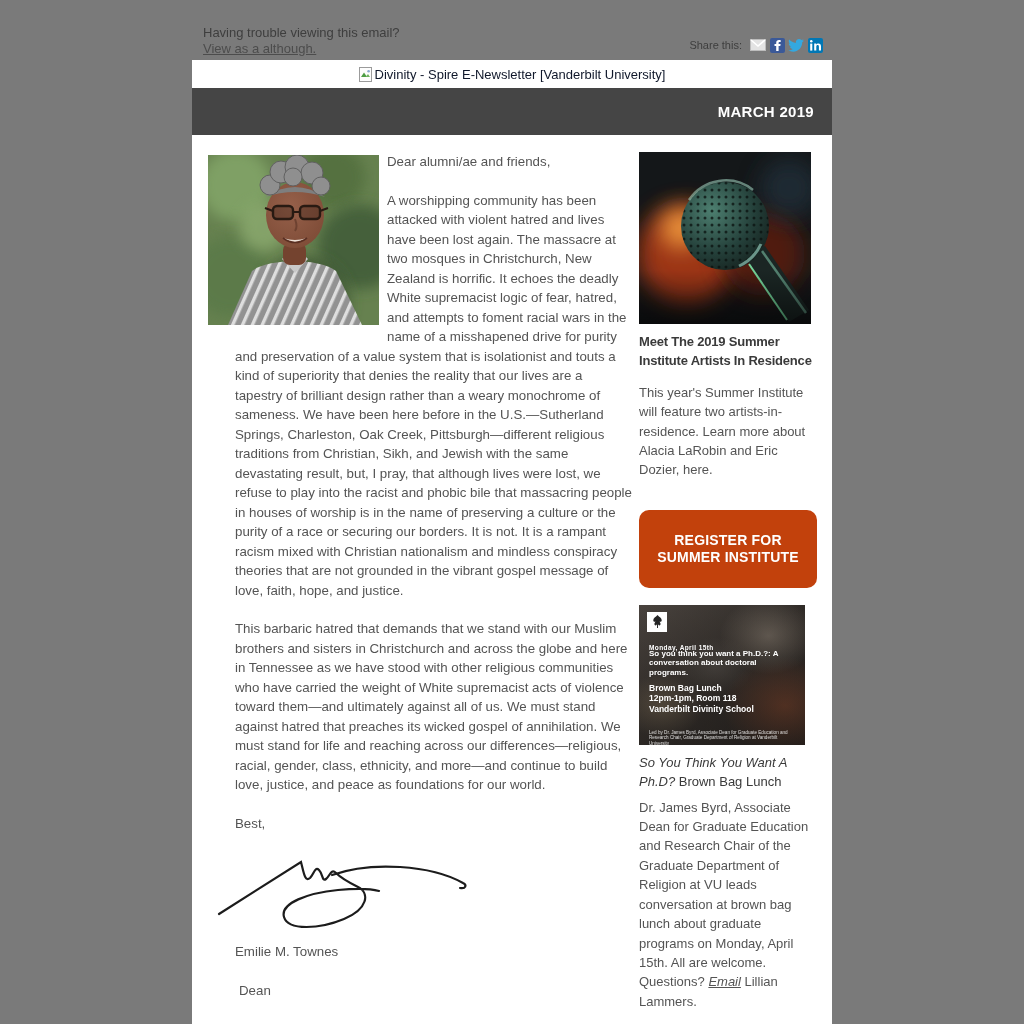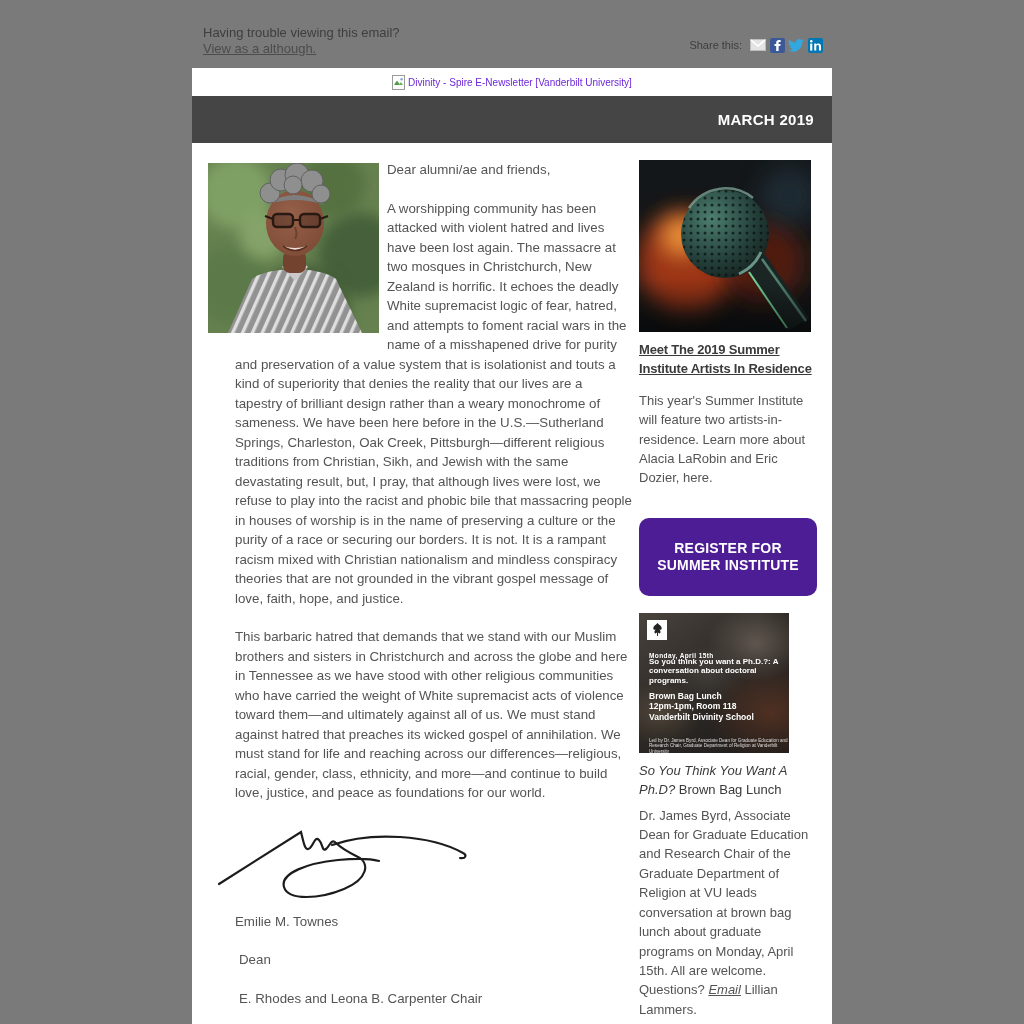--- a/index.html
+++ b/index.html
@@ -5,31 +5,31 @@
   html,body{margin:0;padding:0;}
   body{
     width:1024px;height:1024px;overflow:hidden;
     background:#7A7A7A;
     font-family:"Liberation Sans", sans-serif;
     -webkit-font-smoothing:antialiased;
   }
   .col-wrap{width:640px;margin:0 auto;position:relative;}
 
   
-  .top-note{height:68px;}
+  .top-note{height:60px;}
   .trouble-block{position:absolute;left:11px;top:25px;font-size:13px;color:#3e3e3e;line-height:15.5px;}
   .webpage-link{color:#4c4c4c;text-decoration:underline;cursor:pointer;}
   .share-block{position:absolute;right:9px;top:37px;display:flex;align-items:center;font-size:11px;color:#3e3e3e;}
   .share-label{margin-right:5px;}
   .share-icon{width:16px;height:16px;margin-left:3px;display:inline-flex;align-items:center;justify-content:center;cursor:pointer;}
 
   
   .banner{background:#ffffff;height:28px;display:flex;align-items:center;justify-content:center;}
   .banner-link{display:flex;align-items:center;gap:3px;cursor:pointer;}
-  .banner-text{color:#6d28d9;font-size:10px;}
+  .banner-text{color:#0f172a;font-size:13px;}
 
   
   .masthead{background:#454545;height:47px;display:flex;align-items:center;justify-content:flex-end;
     padding-right:18px;box-sizing:border-box;}
   .masthead-month{color:#ffffff;font-weight:bold;font-size:15px;letter-spacing:.3px;}
 
   
   .content{background:#ffffff;min-height:881px;box-sizing:border-box;
     padding:17px 13px 0 16px;display:flex;justify-content:space-between;}
   .main-col{width:424px;font-size:13.3px;color:#545454;line-height:19.5px;}
@@ -38,28 +38,28 @@
   .main-col p{margin:0 0 19px 15px;padding-left:12px;}
   .portrait{float:left;width:171px;height:170px;margin:3px 8px 6px 0;}
 
   .sig-svg{display:block;margin:2px 0 2px 8px;}
   .sig-name{margin:0 0 19px 4px;}
   .title-block{margin:19px 0 0 4px;}
   .title-line{margin:0;}
 
   
   .mic-img{display:block;margin-bottom:8px;cursor:pointer;}
-  .side-headline{font-weight:bold;color:#3a3a3a;margin:0 0 12px 0;letter-spacing:-.2px;text-decoration:underline;}
+  .side-headline{font-weight:bold;color:#3a3a3a;margin:0 0 12px 0;letter-spacing:-.2px;}
   .side-body{margin:0 0 30px 0;}
   .register-btn{display:flex;align-items:center;justify-content:center;box-sizing:border-box;
-    width:178px;height:78px;border:none;border-radius:10px;background:#4c1d95;
+    width:178px;height:78px;border:none;border-radius:10px;background:#c2410c;
     color:#ffffff;font-family:"Liberation Sans",sans-serif;font-weight:bold;font-size:14px;line-height:17px;
     text-align:center;letter-spacing:.2px;cursor:pointer;margin:0 0 17px 0;padding:0 18px;}
 
-  .event-card{position:relative;width:150px;height:140px;margin-bottom:8px;overflow:hidden;color:#fff;cursor:pointer;
+  .event-card{position:relative;width:166px;height:140px;margin-bottom:8px;overflow:hidden;color:#fff;cursor:pointer;
     background:
       radial-gradient(70px 55px at 78% 22%, rgba(125,115,104,.95), rgba(125,115,104,0) 70%),
       radial-gradient(90px 70px at 88% 72%, rgba(133,72,46,.85), rgba(133,72,46,0) 70%),
       radial-gradient(60px 45px at 14% 72%, rgba(152,132,102,.6), rgba(152,132,102,0) 70%),
       radial-gradient(55px 42px at 46% 44%, rgba(92,87,82,.8), rgba(92,87,82,0) 70%),
       linear-gradient(130deg,#57504a,#37322e 55%,#262220);}
   .event-card::before{content:"";position:absolute;inset:0;background:linear-gradient(rgba(24,21,19,.22),rgba(24,21,19,.5));}
   .card-logo{position:absolute;left:8px;top:7px;width:20px;height:20px;background:#ffffff;
     display:flex;align-items:center;justify-content:center;z-index:2;}
   .card-date{position:absolute;left:10px;top:33px;font-size:6.5px;font-weight:bold;letter-spacing:.4px;z-index:2;}
@@ -170,20 +170,21 @@
       </g>
       <path d="M85,57 L92,57 M65,56 L57,53 M112,56 L120,53" stroke="#281a12" stroke-width="2" fill="none"></path>
       <path d="M87,64 q3,8 0,12" stroke="#6d4130" stroke-width="2" fill="none"></path>
       <path d="M75,83 Q87,91 99,83 Q87,87 75,83 Z" fill="#efe2d8"></path>
       <path d="M75,83 Q87,92 99,83" stroke="#5a2f22" stroke-width="1.6" fill="none"></path>
     </svg>
 
     <p>Dear alumni/ae and friends,</p>
     <p>A worshipping community has been attacked with violent hatred and lives have been lost again.  The massacre at two mosques in Christchurch, New Zealand is horrific.  It echoes the deadly White supremacist logic of fear, hatred, and attempts to foment racial wars in the name of a misshapened drive for purity and preservation of a value system that is isolationist and touts a kind of superiority that denies the reality that our lives are a tapestry of brilliant design rather than a weary monochrome of sameness.  We have been here before in the U.S.—Sutherland Springs, Charleston, Oak Creek, Pittsburgh—different religious traditions from Christian, Sikh, and Jewish with the same devastating result, but, I pray, that although lives were lost, we refuse to play into the racist and phobic bile that massacring people in houses of worship is in the name of preserving a culture or the purity of a race or securing our borders.  It is not.  It is a rampant racism mixed with Christian nationalism and mindless conspiracy theories that are not grounded in the vibrant gospel message of love, faith, hope, and justice.</p>
     <p>This barbaric hatred that demands that we stand with our Muslim brothers and sisters in Christchurch and across the globe and here in Tennessee as we have stood with other religious communities who have carried the weight of White supremacist acts of violence toward them—and ultimately against all of us.  We must stand against hatred that preaches its wicked gospel of annihilation.  We must stand for life and reaching across our differences—religious, racial, gender, class, ethnicity, and more—and continue to build love, justice, and peace as foundations for our world.</p>
+    <p>Best,</p>
 
     <svg class="sig-svg" width="255" height="88" viewBox="0 0 255 88">
       <g fill="none" stroke="#1c1c1c" stroke-width="2.2" stroke-linecap="round">
         <path d="M3,62 L85,10 C88,22 89,30 94,26 C98,22 99,14 103,18 C107,22 106,30 110,27 C114,24 115,16 120,21 C126,27 134,31 142,35 C154,41 152,57 128,67 C104,77 72,79 68,65 C64,51 92,41 122,38 C142,36 156,37 163,39"></path>
         <path d="M116,23 C155,9 215,13 247,31 C251,33 250,37 244,36"></path>
       </g>
     </svg>
 
     <p class="sig-name">Emilie M. Townes</p>
 

